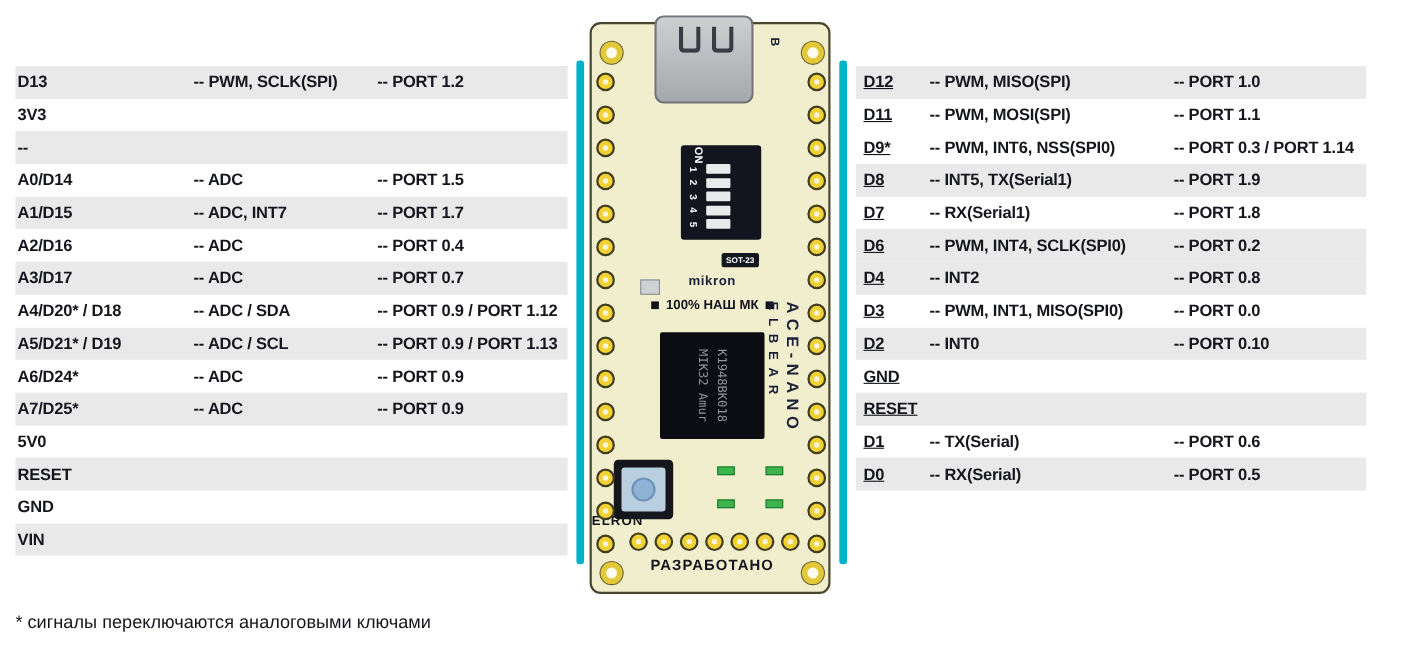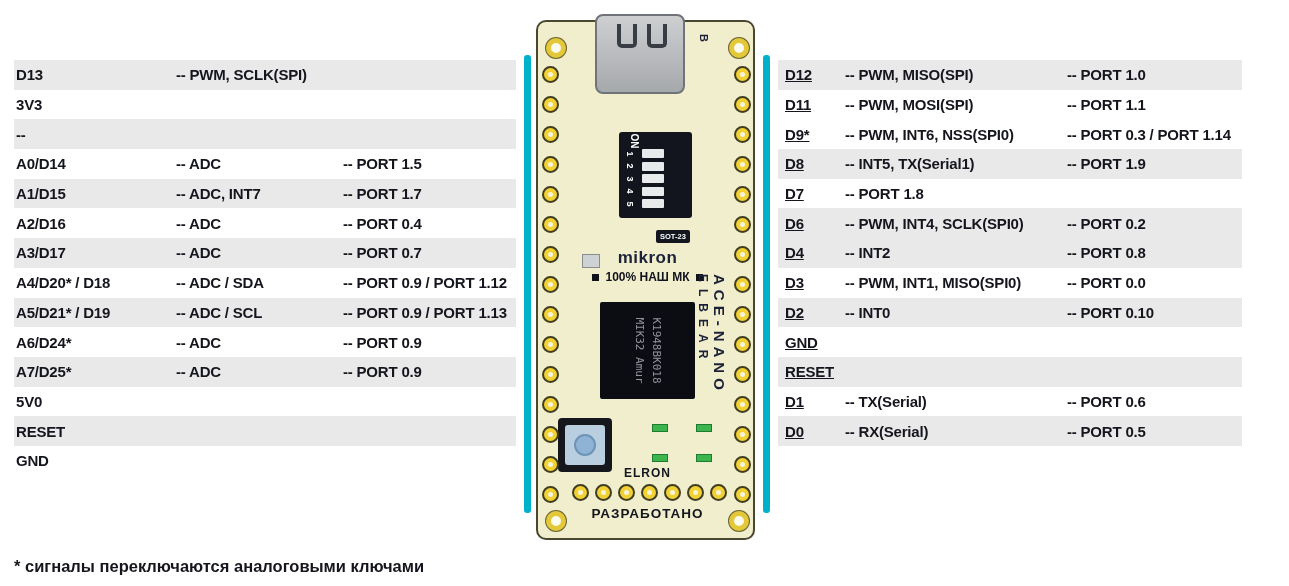--- a/index.html
+++ b/index.html
@@ -45,21 +45,21 @@
     box-sizing:border-box;padding:3px 6px;display:flex;flex-direction:column;}
   .dip-on{color:#ffffff;font-size:10px;font-weight:700;transform:rotate(90deg);width:14px;text-align:center;margin-left:2px;}
   .dip-row{display:flex;align-items:center;gap:7px;margin-top:2.5px;}
   .dip-num{color:#ffffff;font-size:9px;font-weight:700;transform:rotate(90deg);width:10px;text-align:center;}
   .dip-slider{width:22px;height:9px;background:#e9eaeb;border-radius:1px;}
 
   .sot-chip{position:absolute;left:44px;top:232px;width:16px;height:12px;background:#cfd2d4;border:1px solid #8a8d90;}
   .sot{position:absolute;left:118px;top:208px;background:#14161e;color:#ffffff;font-size:7.5px;
     padding:2px 4px;border-radius:2px;font-weight:700;}
 
-  .logo{position:absolute;left:0;top:226px;width:219px;text-align:center;font-weight:700;font-size:17px;
+  .logo{position:absolute;left:0;top:226px;width:219px;text-align:center;font-weight:700;font-size:12px;
     color:#1b2138;letter-spacing:0.5px;}
   .slogan{position:absolute;left:0;top:248px;width:219px;display:flex;align-items:center;justify-content:center;
     gap:6px;font-weight:700;font-size:12px;color:#11131c;}
   .sq{width:7px;height:7px;background:#11131c;}
 
   .chip{position:absolute;left:62px;top:280px;width:95px;height:97px;background:#0b0d12;border-radius:2px;
     display:flex;align-items:center;justify-content:center;}
   .chip-text{transform:rotate(90deg);color:#92959c;font-family:"DejaVu Sans Mono",monospace;
     font-size:11px;text-align:center;line-height:1.5;white-space:nowrap;}
 
@@ -68,37 +68,38 @@
   .brand-l1{font-size:12px;letter-spacing:7px;}
   .brand-l2{font-size:15px;letter-spacing:5px;}
 
   .btn-base{position:absolute;left:20px;top:396px;width:54px;height:54px;background:#15171d;border-radius:4px;}
   .btn-cap{position:absolute;left:7px;top:7px;width:40px;height:40px;background:#b9cede;border-radius:3px;}
   .btn-circle{position:absolute;left:9px;top:9px;width:22px;height:22px;border-radius:50%;
     background:#8fb3d4;border:2px solid #6e93b8;box-sizing:border-box;}
 
   .led{position:absolute;width:16px;height:8px;background:#3cb54d;border:1px solid #1e7a30;box-sizing:border-box;}
 
-  .elron{position:absolute;left:0;top:444px;width:219px;text-align:center;font-weight:700;font-size:12px;
+  .elron{position:absolute;left:0;top:444px;width:219px;font-weight:700;font-size:12px;
     color:#14161e;letter-spacing:1px;}
   .razrab{position:absolute;left:0;top:484px;width:219px;text-align:center;font-weight:700;font-size:13.5px;
     color:#14161e;letter-spacing:1px;}
 
   
-  .footnote{position:absolute;left:14px;top:557px;font-size:16.5px;font-weight:700;color:#15161d;}
+  .footnote{position:absolute;left:14px;top:557px;font-size:16.5px;font-weight:400;color:#15161d;}
 </style>
 </head>
 <body>
 
 <div class="canvas">
 
   <div class="pin-table left" id="left-table">
       <div class="pin-row shaded">
         <span class="cell cell-pin">D13</span>
         <span class="cell cell-func">-- PWM, SCLK(SPI)</span>
+        <span class="cell cell-port">-- PORT 1.2</span>
       </div>
       <div class="pin-row plain">
         <span class="cell cell-pin">3V3</span>
         <span class="cell cell-func"></span>
         <span class="cell cell-port"></span>
       </div>
       <div class="pin-row shaded">
         <span class="cell cell-pin">--</span>
         <span class="cell cell-func"></span>
         <span class="cell cell-port"></span>
@@ -148,20 +149,25 @@
         <span class="cell cell-func"></span>
         <span class="cell cell-port"></span>
       </div>
       <div class="pin-row shaded">
         <span class="cell cell-pin">RESET</span>
         <span class="cell cell-func"></span>
         <span class="cell cell-port"></span>
       </div>
       <div class="pin-row plain">
         <span class="cell cell-pin">GND</span>
+        <span class="cell cell-func"></span>
+        <span class="cell cell-port"></span>
+      </div>
+      <div class="pin-row shaded">
+        <span class="cell cell-pin">VIN</span>
         <span class="cell cell-func"></span>
         <span class="cell cell-port"></span>
       </div>
     </div>
 
   <div class="accent-bar left-bar"></div>
   <div class="accent-bar right-bar"></div>
 
   <div class="board" id="board">
 
@@ -290,20 +296,21 @@
         <span class="cell cell-func">-- PWM, INT6, NSS(SPI0)</span>
         <span class="cell cell-port">-- PORT 0.3 / PORT 1.14</span>
       </div>
       <div class="pin-row shaded">
         <span class="cell cell-pin">D8</span>
         <span class="cell cell-func">-- INT5, TX(Serial1)</span>
         <span class="cell cell-port">-- PORT 1.9</span>
       </div>
       <div class="pin-row plain">
         <span class="cell cell-pin">D7</span>
+        <span class="cell cell-func">-- RX(Serial1)</span>
         <span class="cell cell-port">-- PORT 1.8</span>
       </div>
       <div class="pin-row shaded">
         <span class="cell cell-pin">D6</span>
         <span class="cell cell-func">-- PWM, INT4, SCLK(SPI0)</span>
         <span class="cell cell-port">-- PORT 0.2</span>
       </div>
       <div class="pin-row shaded">
         <span class="cell cell-pin">D4</span>
         <span class="cell cell-func">-- INT2</span>

